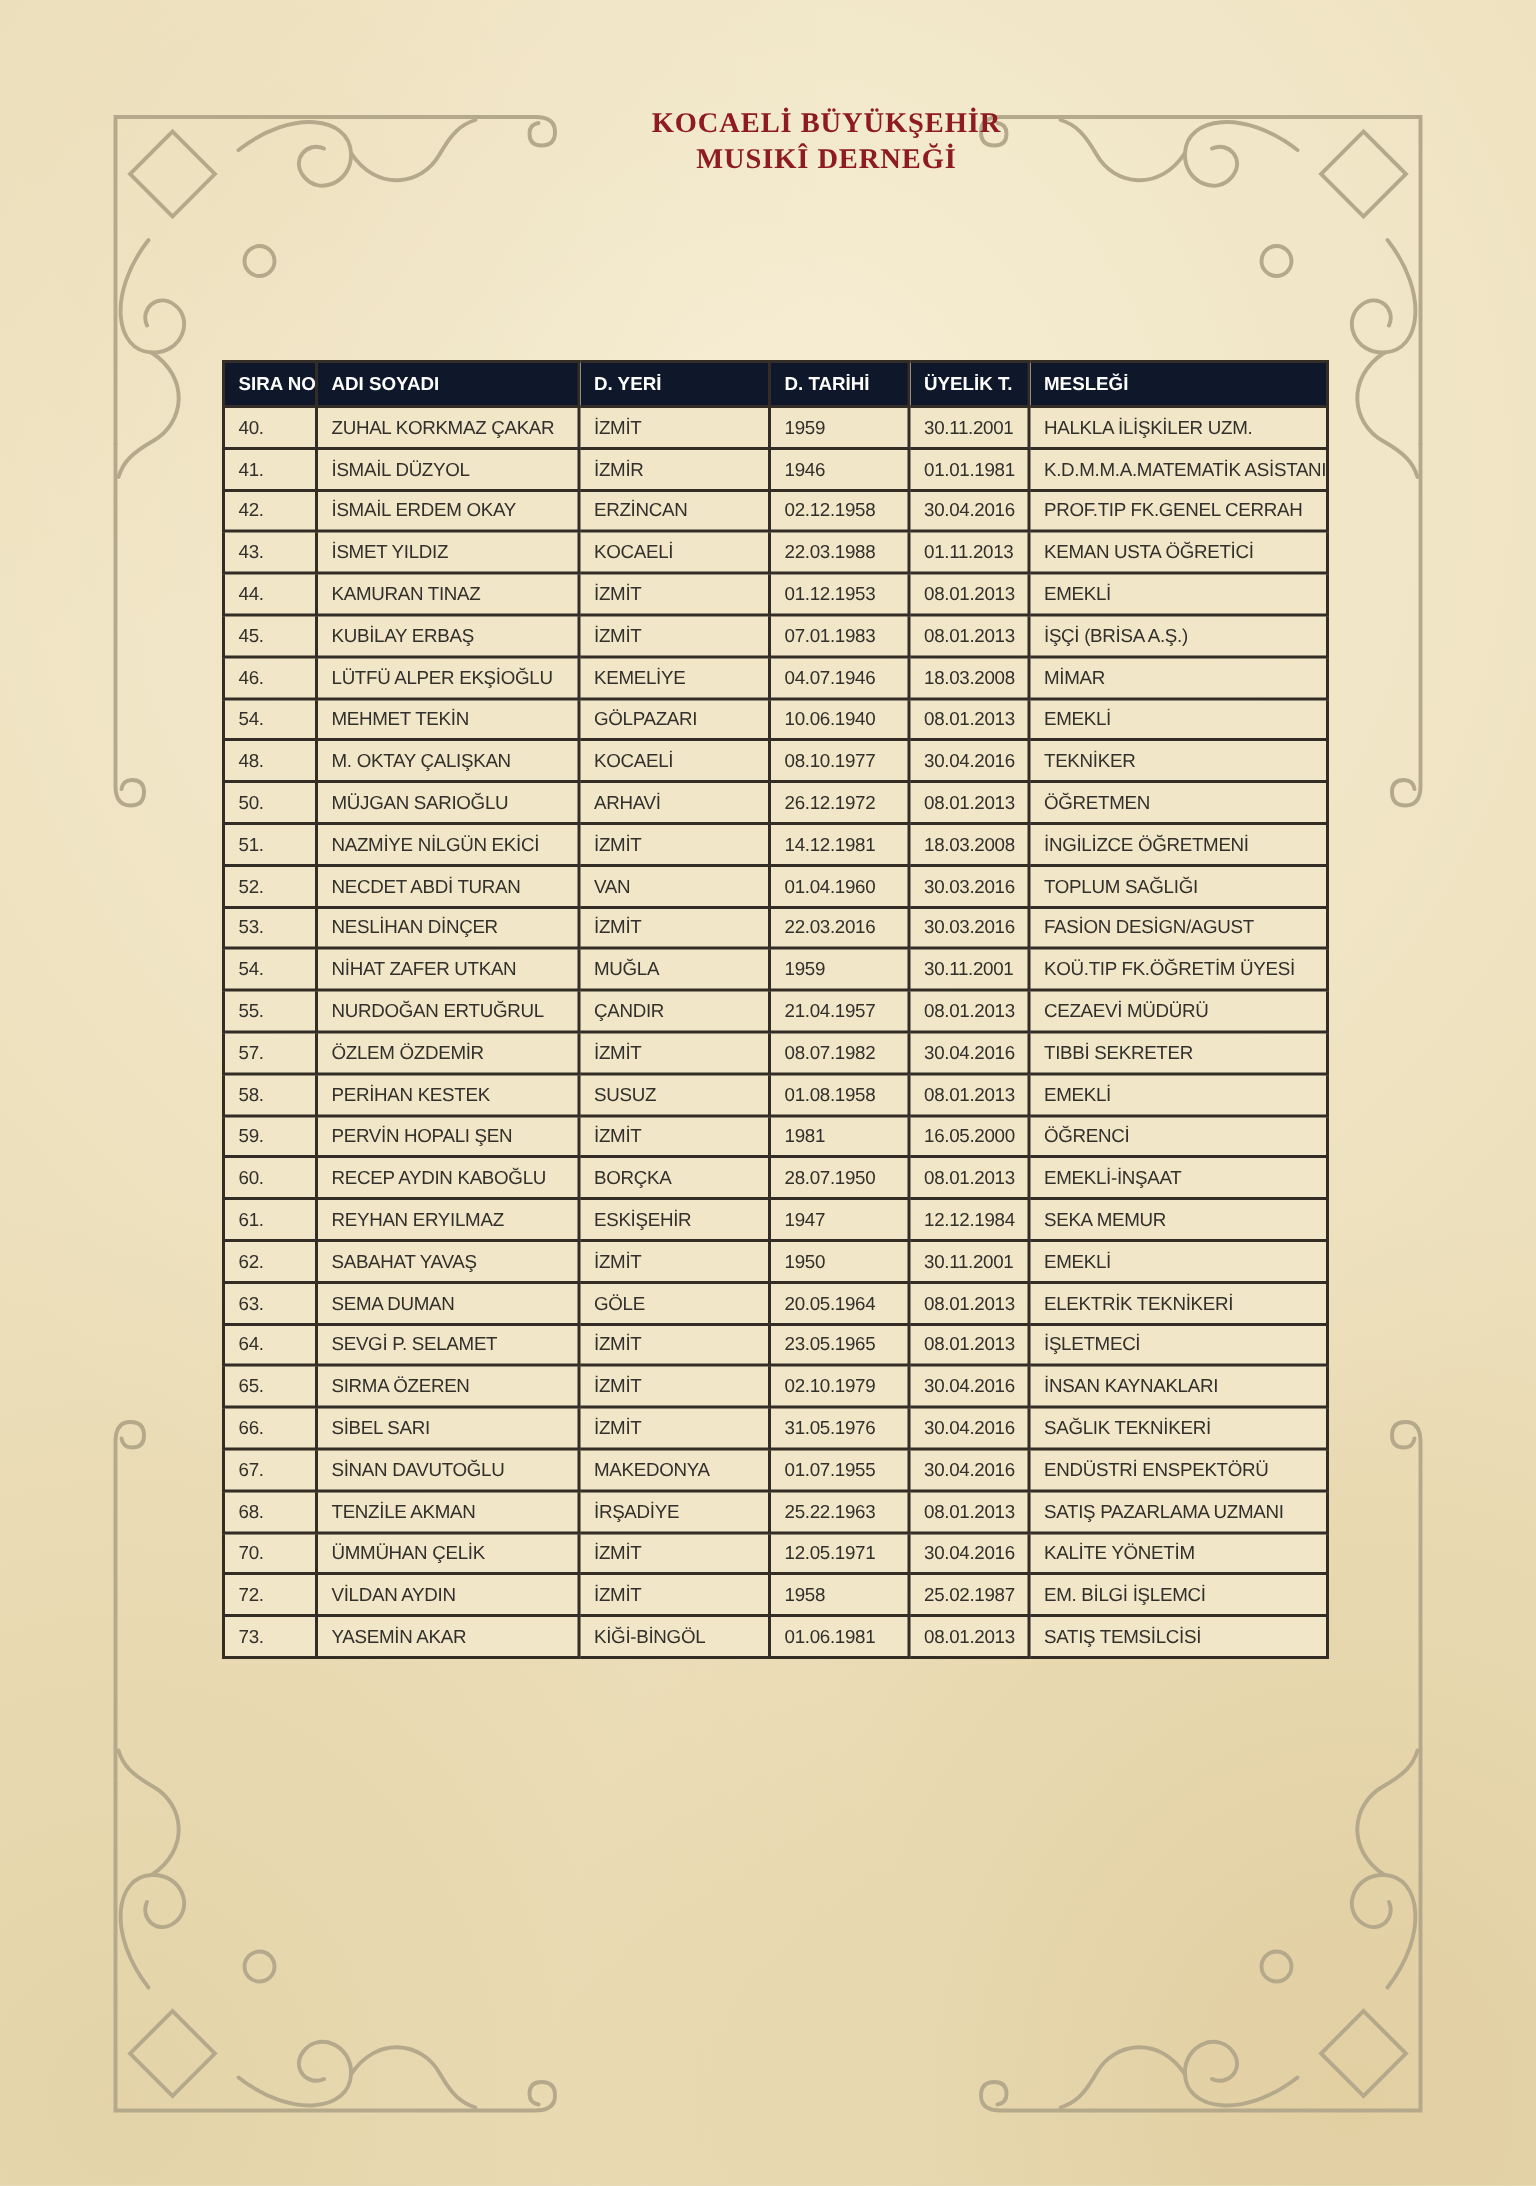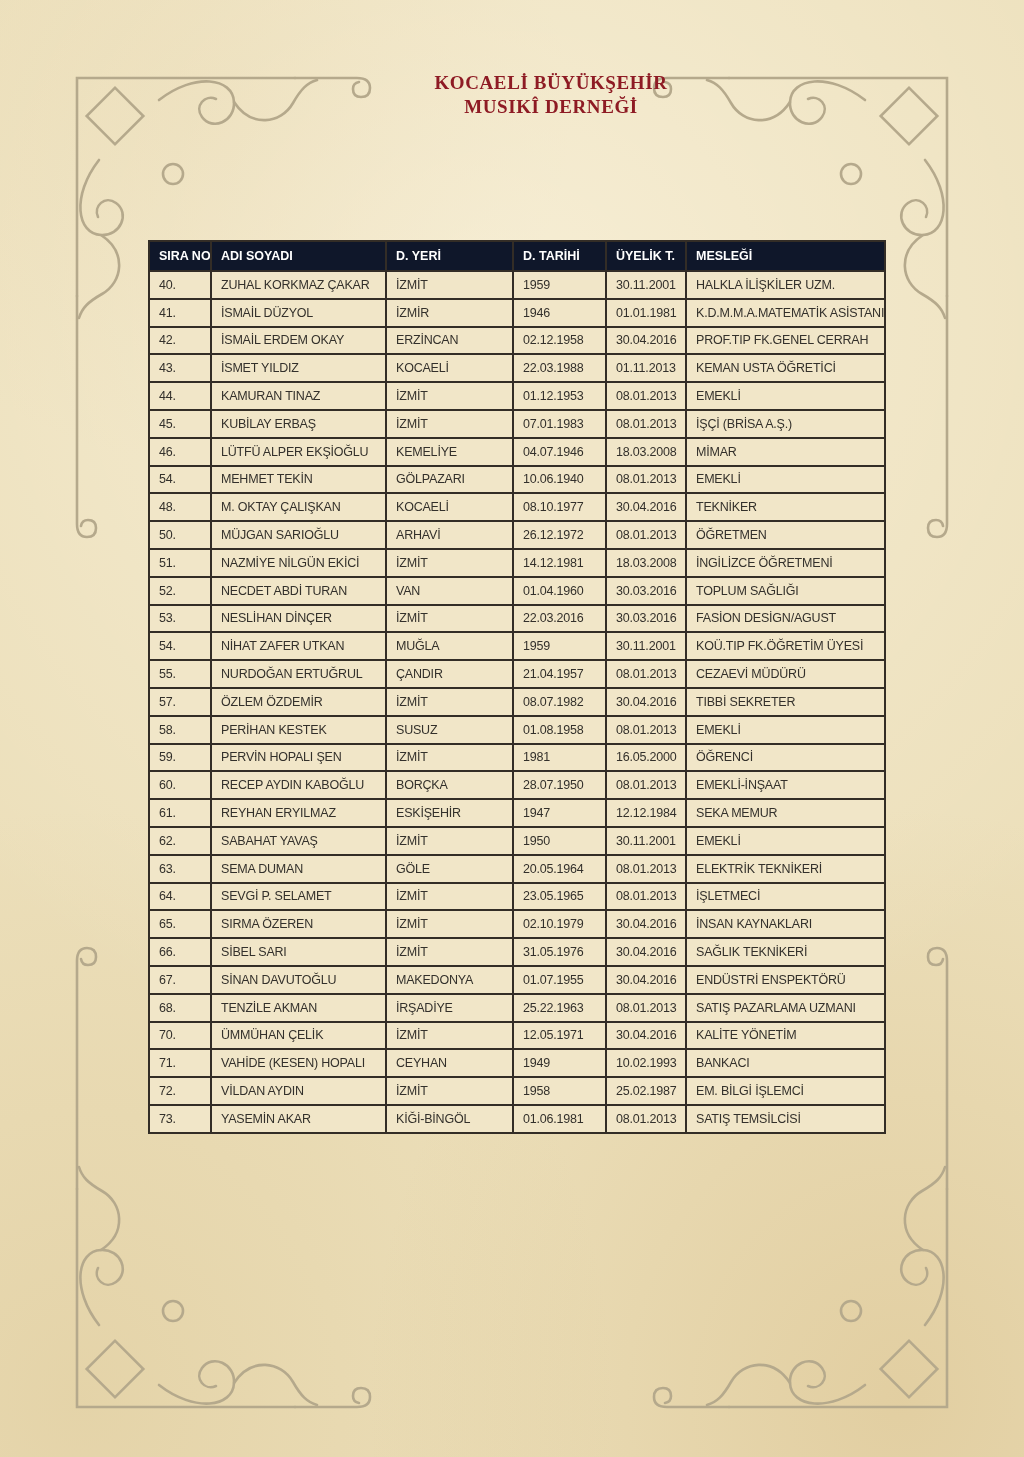--- a/index.html
+++ b/index.html
@@ -330,28 +330,20 @@
       </tr>
       <tr>
         <td>70.</td>
         <td>ÜMMÜHAN ÇELİK</td>
         <td>İZMİT</td>
         <td>12.05.1971</td>
         <td>30.04.2016</td>
         <td>KALİTE YÖNETİM</td>
       </tr>
       <tr>
-        <td>71.</td>
-        <td>VAHİDE (KESEN) HOPALI</td>
-        <td>CEYHAN</td>
-        <td>1949</td>
-        <td>10.02.1993</td>
-        <td>BANKACI</td>
-      </tr>
-      <tr>
         <td>72.</td>
         <td>VİLDAN AYDIN</td>
         <td>İZMİT</td>
         <td>1958</td>
         <td>25.02.1987</td>
         <td>EM. BİLGİ İŞLEMCİ</td>
       </tr>
       <tr>
         <td>73.</td>
         <td>YASEMİN AKAR</td>

